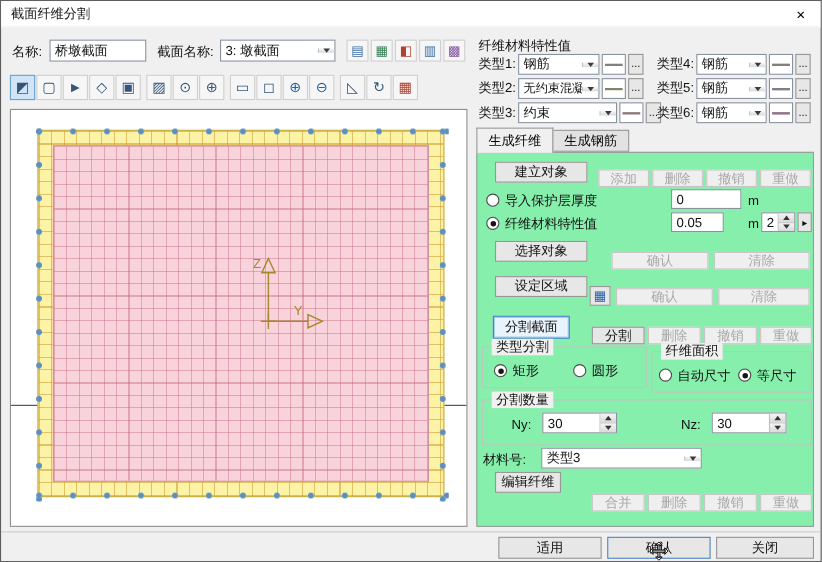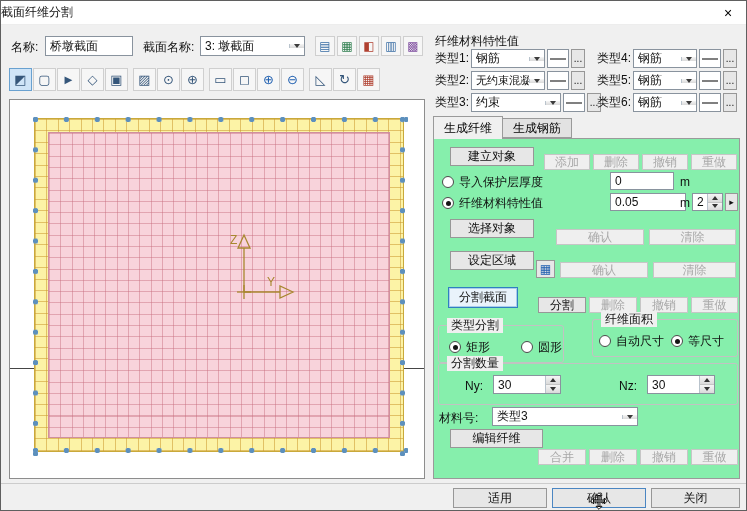--- a/index.html
+++ b/index.html
@@ -1,19 +1,19 @@
 <!DOCTYPE html>
 <html><head>
 <meta charset="utf-8">
 <style>
 *{margin:0;padding:0;box-sizing:border-box}
 body{background:#5a5a5a;font-family:"Liberation Sans","DejaVu Sans",sans-serif}
 .dialog{position:relative;width:747px;height:511px;background:#f0f0f0;border:1px solid #5f5f5f;font-size:12px;color:#101010;overflow:hidden}
 .lbl{position:absolute;white-space:nowrap;line-height:14px}
-.titlebar{position:absolute;left:0;top:0;right:0;height:24px;background:#ffffff;display:flex;align-items:center;border-bottom:1px solid #ededed}
+.titlebar{position:absolute;left:0;top:0;right:0;height:24px;background:#ffffff;display:flex;align-items:center;padding-left:9px;border-bottom:1px solid #ededed}
 .close-btn{position:absolute;right:0;top:0;width:36px;height:23px;background:transparent;border:none;font-size:14px;font-family:inherit;display:flex;align-items:center;justify-content:center}
 .textbox{position:absolute;background:#fff;border:1px solid #89939e;height:20px;display:flex;align-items:center;padding:0 4px;white-space:nowrap;overflow:hidden}
 .combo{position:absolute;background:#fff;border:1px solid #89939e;height:20px;display:flex;align-items:center;overflow:hidden}
 .combo .ctext{flex:1;display:flex;align-items:center;padding-left:4px;white-space:nowrap;overflow:hidden}
 .cbtn{width:15px;flex:none;background:linear-gradient(#f5f5f5,#dadada);border-left:1px solid #b9c3cc;display:flex;align-items:center;justify-content:center}
 .tri{width:0;height:0;border-left:3.5px solid transparent;border-right:3.5px solid transparent;border-top:4px solid #3c3c3c}
 .swatch{flex:1;margin:2px;border:1px solid #808080}
 .btn{position:absolute;display:flex;align-items:center;justify-content:center;background:#e7e7e7;border:1px solid #979797;font-family:inherit;font-size:12px;white-space:nowrap;color:#101010;overflow:hidden}
 .btn.dis{color:#a8a8a8;border-color:#c6c6c6;background:#efefef}
 .btn.focusblue{border:1px solid #2f7fc1;box-shadow:inset 0 0 0 1px #a9cdea;background:#e9f3fb}
@@ -228,21 +228,21 @@
     </label>
     <div class="textbox" style="left:176px;top:33px;width:64px;height:18px">
       <span>0</span>
     </div>
     <span class="lbl" style="left:246px;top:36px">m</span>
 
     <label class="radio checked" style="left:8px;top:57px">
       <span class="rdot"></span>
       <span>纤维材料特性值</span>
     </label>
-    <div class="textbox" style="left:176px;top:54px;width:76px;height:18px">
+    <div class="textbox" style="left:176px;top:54px;width:48px;height:18px">
       <span>0.05</span>
     </div>
     <span class="lbl" style="left:246px;top:57px">m</span>
     <div class="spinbox" style="left:258px;top:54px;width:31px;height:18px">
       <span class="sval">2</span>
       <span class="spins">
           <i class="up"></i>
           <i class="dn"></i>
         </span>
     </div>
@@ -256,21 +256,21 @@
     <button class="btn" style="left:102px;top:121px;width:19px;height:18px;color:#1f5fb0">▦</button>
     <button class="btn dis" style="left:126px;top:123px;width:88px;height:16px">确认</button>
     <button class="btn dis" style="left:219px;top:123px;width:83px;height:16px">清除</button>
 
     <button class="btn focusblue" style="left:14px;top:148px;width:70px;height:21px">分割截面</button>
     <button class="btn" style="left:104px;top:158px;width:48px;height:16px">分割</button>
     <button class="btn dis" style="left:155px;top:158px;width:48px;height:16px">删除</button>
     <button class="btn dis" style="left:206px;top:158px;width:48px;height:16px">撤销</button>
     <button class="btn dis" style="left:257px;top:158px;width:47px;height:16px">重做</button>
 
-    <div class="gbox" style="left:4px;top:186px;width:126px;height:38px">
+    <div class="gbox" style="left:4px;top:176px;width:150px;height:38px">
       <span class="gbl">类型分割</span>
       <label class="radio checked" style="left:10px;top:14px">
         <span class="rdot"></span>
         <span>矩形</span>
       </label>
       <label class="radio" style="left:82px;top:14px">
         <span class="rdot"></span>
         <span>圆形</span>
       </label>
     </div>
@@ -307,21 +307,21 @@
     </div>
 
     <span class="lbl" style="left:5px;top:272px">材料号:</span>
     <div class="combo" style="left:58px;top:268px;width:146px;height:19px">
       <span class="ctext">类型3</span>
       <span class="cbtn">
           <i class="tri"></i>
         </span>
     </div>
 
-    <button class="btn" style="left:16px;top:290px;width:93px;height:19px">编辑纤维</button>
+    <button class="btn" style="left:16px;top:290px;width:60px;height:19px">编辑纤维</button>
     <button class="btn dis" style="left:104px;top:310px;width:48px;height:16px">合并</button>
     <button class="btn dis" style="left:155px;top:310px;width:48px;height:16px">删除</button>
     <button class="btn dis" style="left:206px;top:310px;width:48px;height:16px">撤销</button>
     <button class="btn dis" style="left:257px;top:310px;width:47px;height:16px">重做</button>
   </div>
 
   <div class="footline"></div>
   <button class="btn" style="left:452px;top:487px;width:94px;height:20px">适用</button>
   <button class="btn defbtn" style="left:551px;top:487px;width:94px;height:20px">确认</button>
   <button class="btn" style="left:650px;top:487px;width:89px;height:20px">关闭</button>

